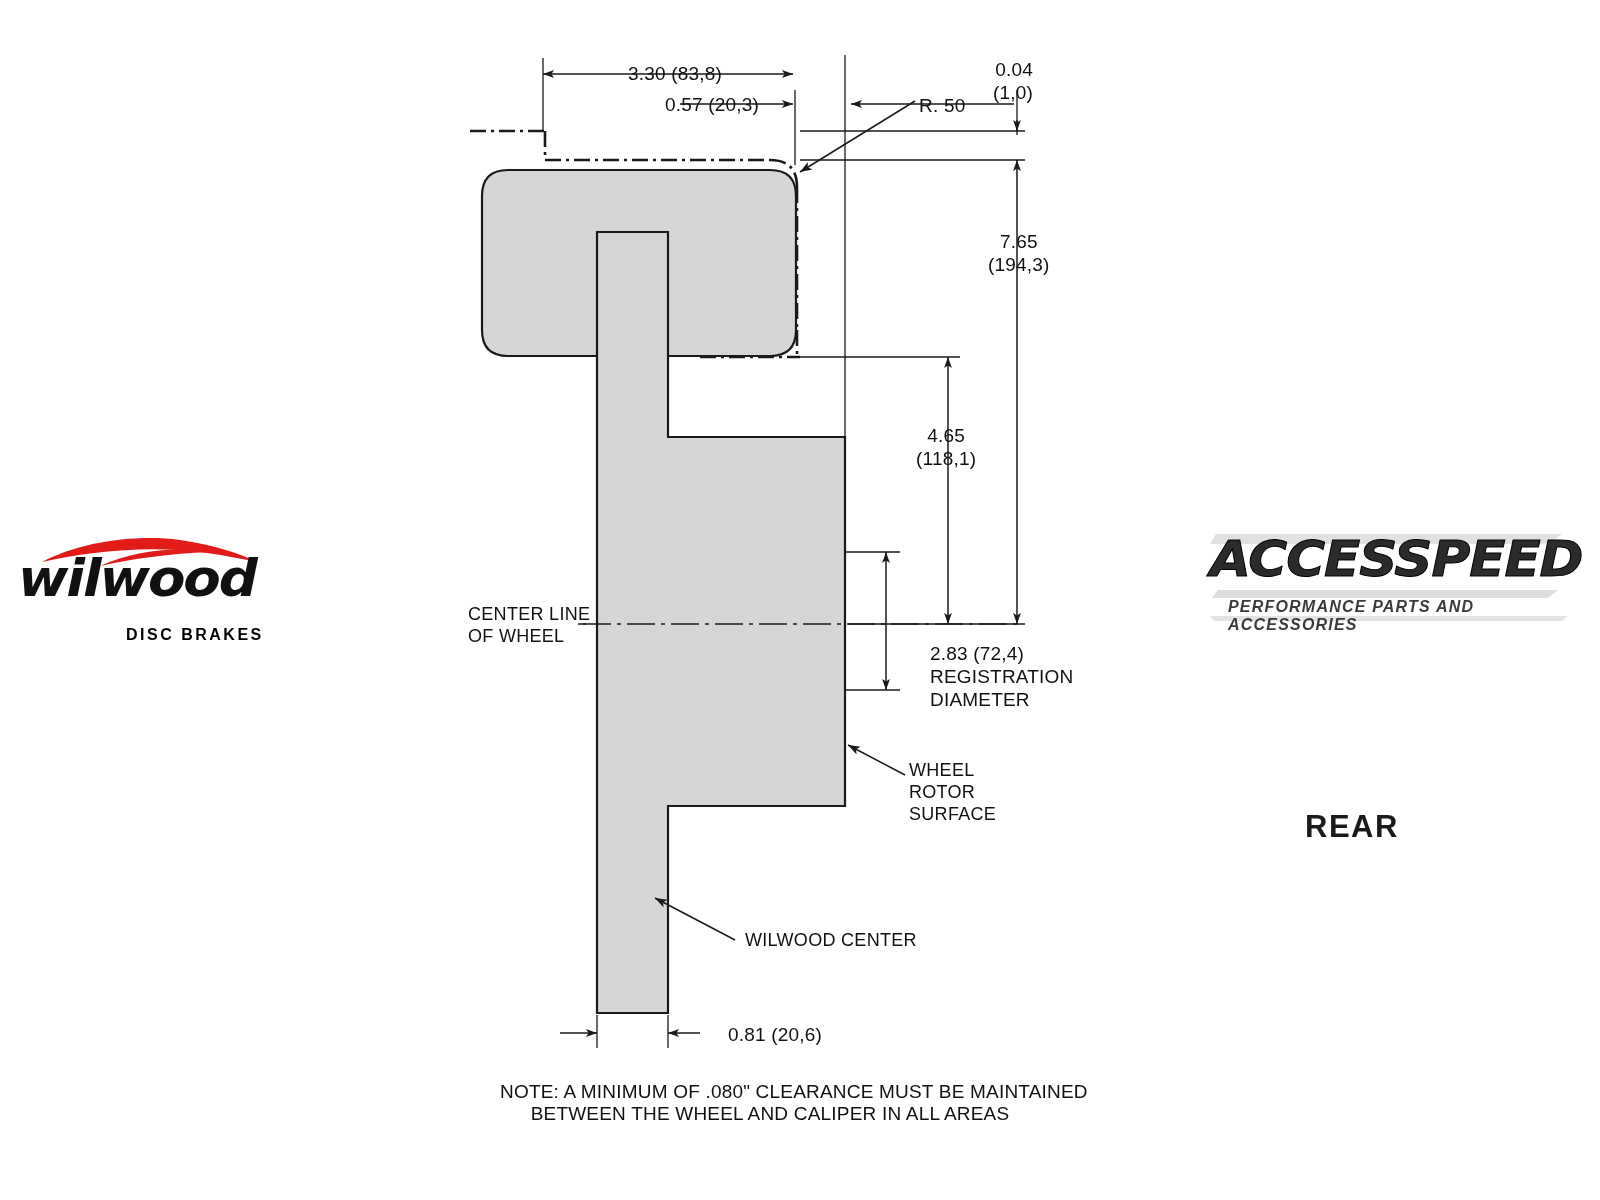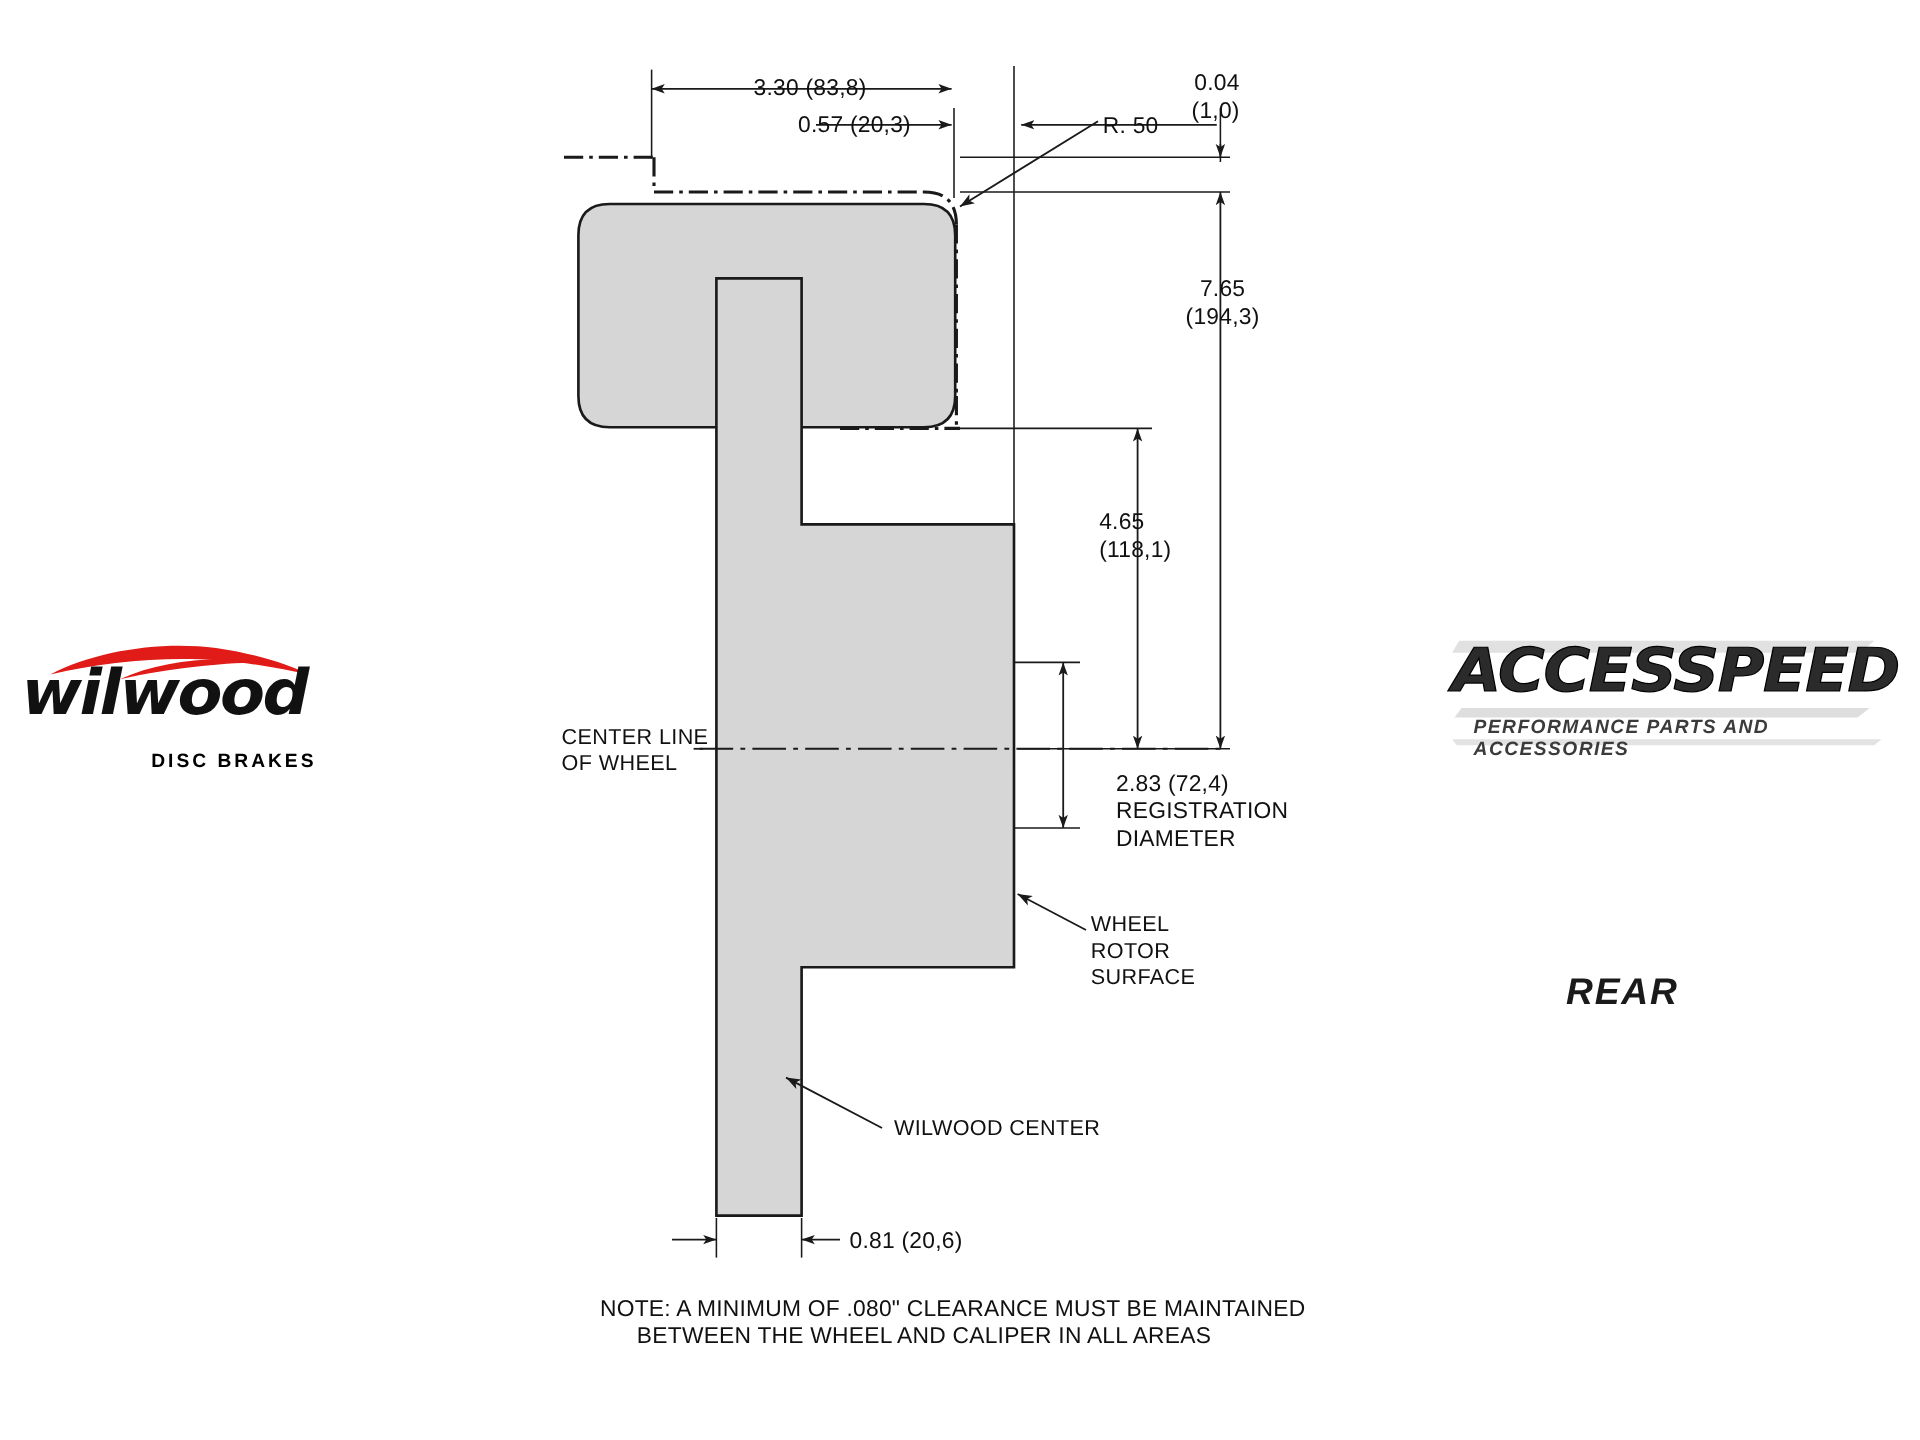--- a/index.html
+++ b/index.html
@@ -44,21 +44,20 @@
   }
   .callout {
     font-size: 18px;
     letter-spacing: 0.3px;
   }
   .rear-label {
     font-size: 31px;
     font-weight: bold;
     letter-spacing: 1.5px;
     color: #1a1a1a;
-    font-style: italic;
   }
   
   .wilwood-logo {
     position: absolute;
     left: 10px;
     top: 530px;
     width: 330px;
     height: 120px;
   }
   .wilwood-word {
@@ -228,28 +227,28 @@
   <div class="lbl dim" style="left:665px; top:93px;">0.57 (20,3)</div>
 
   <div class="lbl dim" style="left:919px; top:94px;">R. 50</div>
 
   <div class="lbl dim" style="left:993px; top:58px; text-align:right;">0.04
 (1,0)</div>
 
   <div class="lbl dim" style="left:988px; top:230px; text-align:center;">7.65
 (194,3)</div>
 
-  <div class="lbl dim" style="left:916px; top:424px; text-align:left;">4.65
+  <div class="lbl dim" style="left:916px; top:424px; text-align:center;">4.65
 (118,1)</div>
 
   <div class="lbl dim" style="left:930px; top:642px;">2.83 (72,4)
 REGISTRATION
 DIAMETER</div>
 
-  <div class="lbl dim" style="left:708px; top:1023px;">0.81 (20,6)</div>
+  <div class="lbl dim" style="left:728px; top:1023px;">0.81 (20,6)</div>
 
   <div class="lbl callout" style="left:468px; top:604px;">CENTER LINE
 OF WHEEL</div>
 
   <div class="lbl callout" style="left:909px; top:760px;">WHEEL
 ROTOR
 SURFACE</div>
 
   <div class="lbl callout" style="left:745px; top:930px;">WILWOOD CENTER</div>
 

